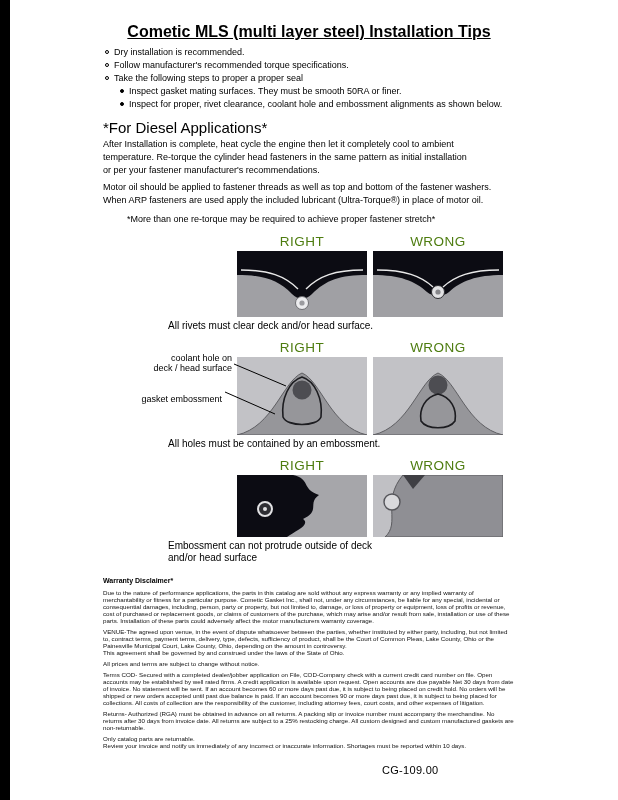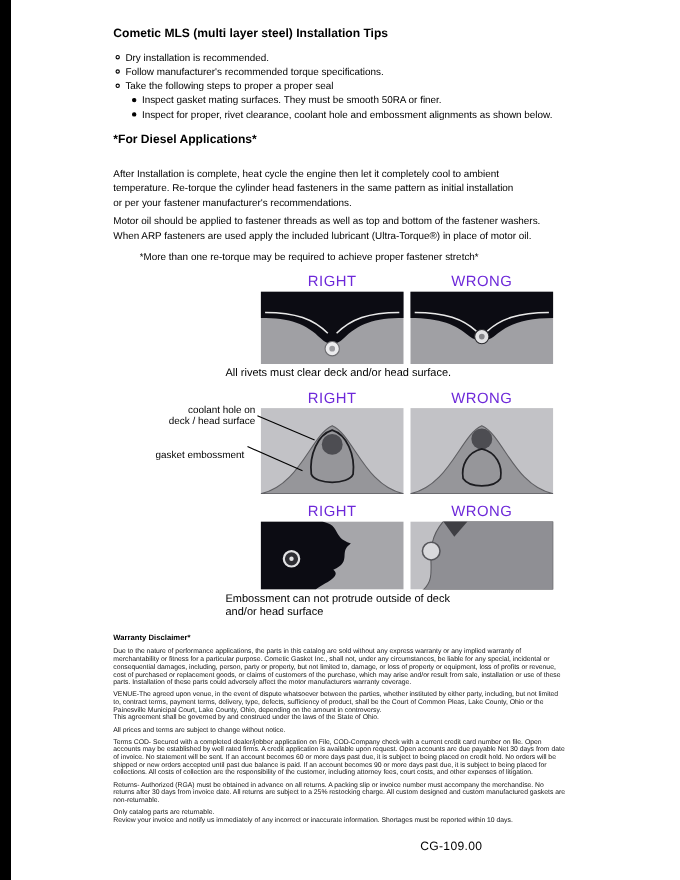--- a/index.html
+++ b/index.html
@@ -6,38 +6,38 @@
   html,body { background:#ffffff; }
   body {
     width:618px; height:800px;
     font-family:"Liberation Sans", sans-serif;
     color:#000;
   }
   .page { position:relative; width:618px; height:800px; background:#fff; overflow:hidden; }
   .left-bar { position:absolute; left:0; top:0; width:10px; height:800px; background:#000; }
   .content { position:absolute; left:103px; top:0; width:412px; height:800px; }
 
-  .title { font-size:11px; font-weight:bold; line-height:15px; margin-top:24px; margin-bottom:7px; }
+  .title { font-size:16px; font-weight:bold; text-decoration:underline; line-height:15px; margin-top:24px; margin-bottom:7px;text-align:center; }
 
   .bullet { display:flex; font-size:9px; line-height:13px; }
   .b-marker { flex:0 0 auto; width:4px; height:4px; border:1px solid #000; border-radius:50%; margin:4px 5px 0 2px; }
   .bullet.sub .b-marker { background:#000; margin-left:17px; }
 
-  .diesel-heading { font-size:11px; font-weight:bold; line-height:13px; margin-top:10px; margin-bottom:18px; }
+  .diesel-heading { font-size:15px; font-weight:normal; line-height:13px; margin-top:10px; margin-bottom:4px; }
   .para { font-size:9px; line-height:13px; white-space:pre-line; margin-bottom:6px; }
   .para.tight { margin-bottom:4px; }
   .note { font-size:9px; line-height:13px;margin-left:24px; }
 
   .diag { margin-top:8px; }
   .diag-row { position:relative; margin-top:8px; }
   .diag-labels { margin-left:134px; width:266px; display:flex; gap:6px; }
-  .diag-labels span { width:130px; text-align:center; font-size:13.5px; line-height:15px; letter-spacing:0.5px; color:#6d28d9; }
+  .diag-labels span { width:130px; text-align:center; font-size:13.5px; line-height:15px; letter-spacing:0.5px; color:#4d7c0f; }
   .diag-boxes { margin-left:134px; display:flex; gap:6px; margin-top:2px; }
   .diag-box { display:block; }
-  .caption { margin-left:102px; font-size:10px; line-height:12px; margin-top:3px; white-space:pre-line; }
+  .caption { margin-left:65px; font-size:10px; line-height:12px; margin-top:3px; white-space:pre-line; }
 
   .co-text { position:absolute; font-size:9px; line-height:10px; text-align:right; white-space:pre-line; }
   .co1 { top:13px; right:283px; }
   .co2 { top:54px; right:293px; }
   .co-lines { position:absolute; left:0; top:0; width:412px; height:112px; pointer-events:none; }
 
   .disclaimer { position:absolute; left:0; top:576px; width:412px; }
   .disc-heading { font-size:7px; font-weight:bold; line-height:9px; margin-bottom:4px; }
   .disc-para { font-size:6.2px; line-height:7px; margin-bottom:4px; white-space:pre-line; color:#111; }
 
@@ -120,20 +120,21 @@
             <path d="M65,20 C52,24 44,42 46,60 C50,70 80,70 84,60 C86,42 78,24 65,20 Z" fill="none" stroke="#1c1c20" stroke-width="1.6"></path>
             <circle cx="65" cy="33" r="9.5" fill="#4d4d52"></circle>
           </svg>
           <svg class="diag-box" width="130" height="78" viewBox="0 0 130 78">
             <rect width="130" height="78" fill="#c2c2c6"></rect>
             <path d="M0,78 C36,70 46,24 65,16 C84,24 94,70 130,78 Z" fill="#96969a" stroke="#5f5f63" stroke-width="1"></path>
             <circle cx="65" cy="28" r="9.5" fill="#4d4d52"></circle>
             <path d="M65,37 C52,40 46,52 48,64 C54,73 76,73 82,64 C84,52 78,40 65,37 Z" fill="none" stroke="#1c1c20" stroke-width="1.6"></path>
           </svg>
         </div>
+        <div class="caption">All holes must be contained by an embossment.</div>
 
         <div class="co-text co1">coolant hole on
 deck / head surface</div>
         <div class="co-text co2">gasket embossment</div>
         <svg class="co-lines">
           <line x1="131" y1="24" x2="183" y2="46" stroke="#000" stroke-width="1"></line>
           <line x1="122" y1="52" x2="172" y2="74" stroke="#000" stroke-width="1"></line>
         </svg>
       </div>
 

